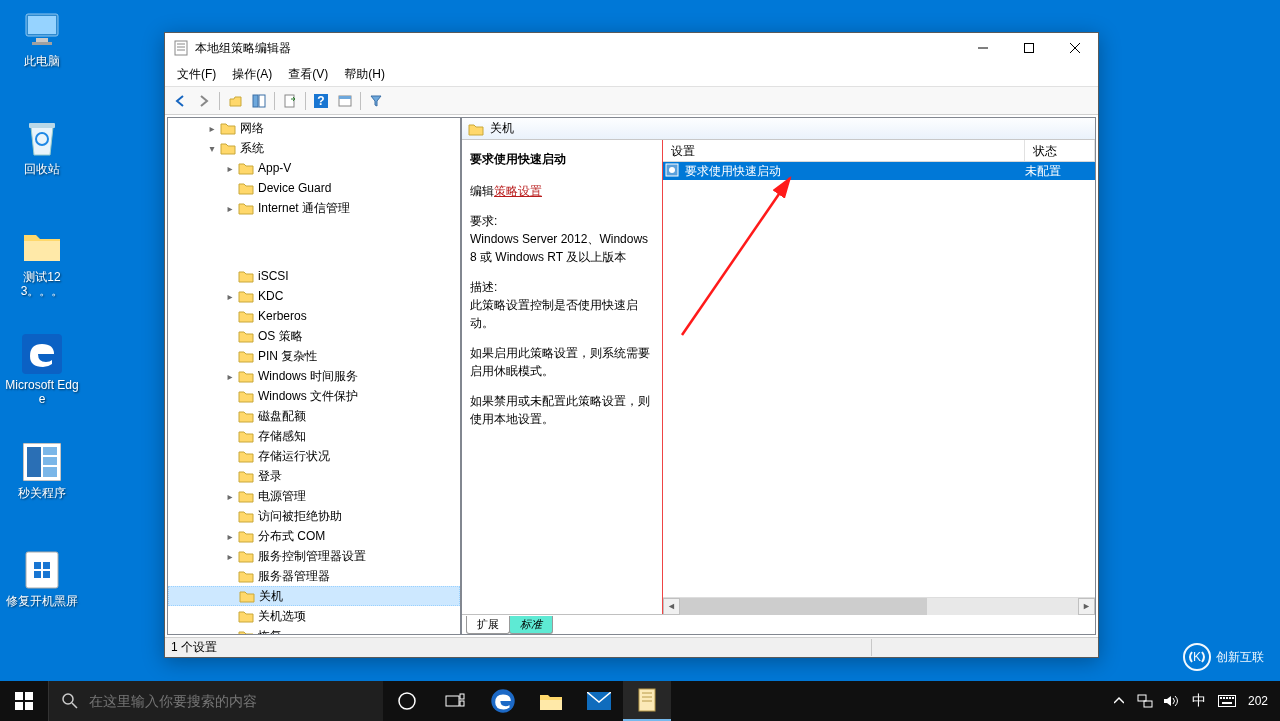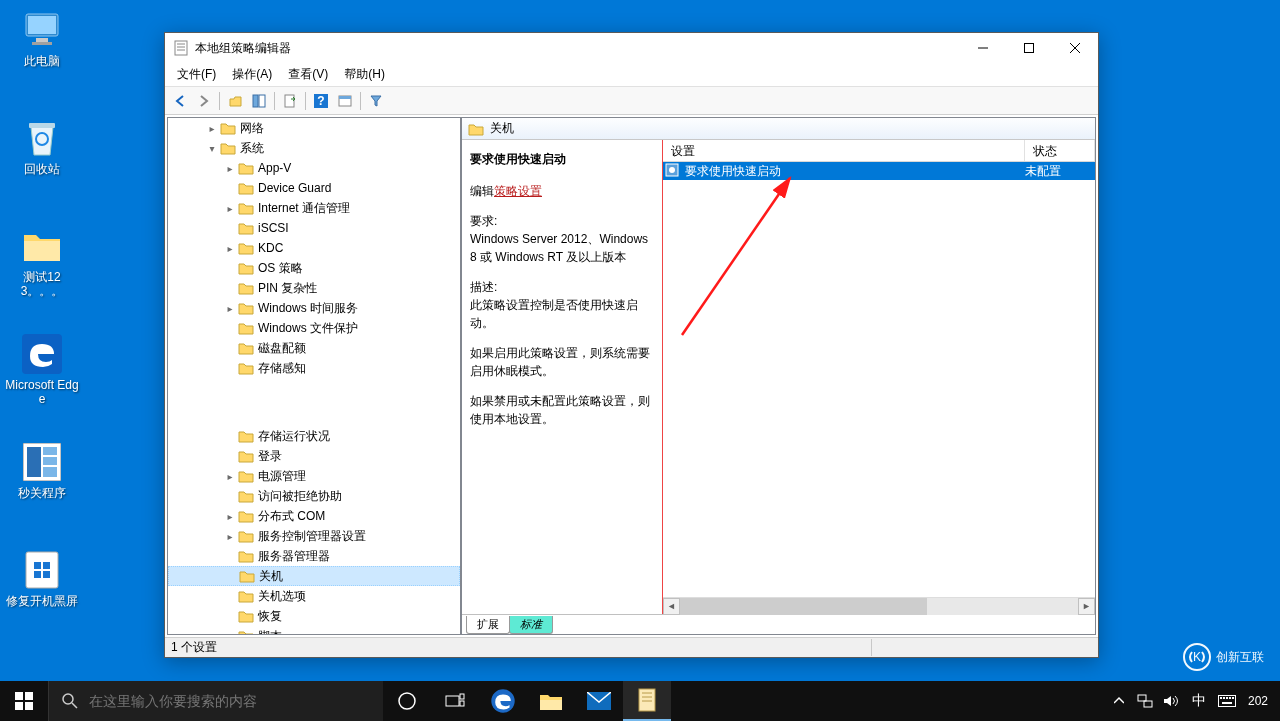--- a/index.html
+++ b/index.html
@@ -280,21 +280,21 @@
           </div>
           <div class="titem" style="padding-left: 54px;">
             <span class="exp">▸</span>
             <span class="fico">
               <svg width="16" height="14">
                 <path d="M1 3 L6 3 L8 5 L15 5 L15 13 L1 13 Z" fill="#ffd86b" stroke="#c9a83a"></path>
               </svg>
             </span>
             <span class="tlbl">Internet 通信管理</span>
           </div>
-          <div class="titem" style="padding-left: 54px;">
+          <div class="titem" style="padding-left: 54px; margin-top: 48px;">
             <span class="exp"></span>
             <span class="fico">
               <svg width="16" height="14">
                 <path d="M1 3 L6 3 L8 5 L15 5 L15 13 L1 13 Z" fill="#ffd86b" stroke="#c9a83a"></path>
               </svg>
             </span>
             <span class="tlbl">iSCSI</span>
           </div>
           <div class="titem" style="padding-left: 54px;">
             <span class="exp">▸</span>
@@ -305,20 +305,29 @@
             </span>
             <span class="tlbl">KDC</span>
           </div>
           <div class="titem" style="padding-left: 54px;">
             <span class="exp"></span>
             <span class="fico">
               <svg width="16" height="14">
                 <path d="M1 3 L6 3 L8 5 L15 5 L15 13 L1 13 Z" fill="#ffd86b" stroke="#c9a83a"></path>
               </svg>
             </span>
+            <span class="tlbl">Kerberos</span>
+          </div>
+          <div class="titem" style="padding-left: 54px;">
+            <span class="exp"></span>
+            <span class="fico">
+              <svg width="16" height="14">
+                <path d="M1 3 L6 3 L8 5 L15 5 L15 13 L1 13 Z" fill="#ffd86b" stroke="#c9a83a"></path>
+              </svg>
+            </span>
             <span class="tlbl">OS 策略</span>
           </div>
           <div class="titem" style="padding-left: 54px;">
             <span class="exp"></span>
             <span class="fico">
               <svg width="16" height="14">
                 <path d="M1 3 L6 3 L8 5 L15 5 L15 13 L1 13 Z" fill="#ffd86b" stroke="#c9a83a"></path>
               </svg>
             </span>
             <span class="tlbl">PIN 复杂性</span>
@@ -352,21 +361,21 @@
           </div>
           <div class="titem" style="padding-left: 54px;">
             <span class="exp"></span>
             <span class="fico">
               <svg width="16" height="14">
                 <path d="M1 3 L6 3 L8 5 L15 5 L15 13 L1 13 Z" fill="#ffd86b" stroke="#c9a83a"></path>
               </svg>
             </span>
             <span class="tlbl">存储感知</span>
           </div>
-          <div class="titem" style="padding-left: 54px; margin-top: 48px;">
+          <div class="titem" style="padding-left: 54px;">
             <span class="exp"></span>
             <span class="fico">
               <svg width="16" height="14">
                 <path d="M1 3 L6 3 L8 5 L15 5 L15 13 L1 13 Z" fill="#ffd86b" stroke="#c9a83a"></path>
               </svg>
             </span>
             <span class="tlbl">存储运行状况</span>
           </div>
           <div class="titem" style="padding-left: 54px;">
             <span class="exp"></span>

